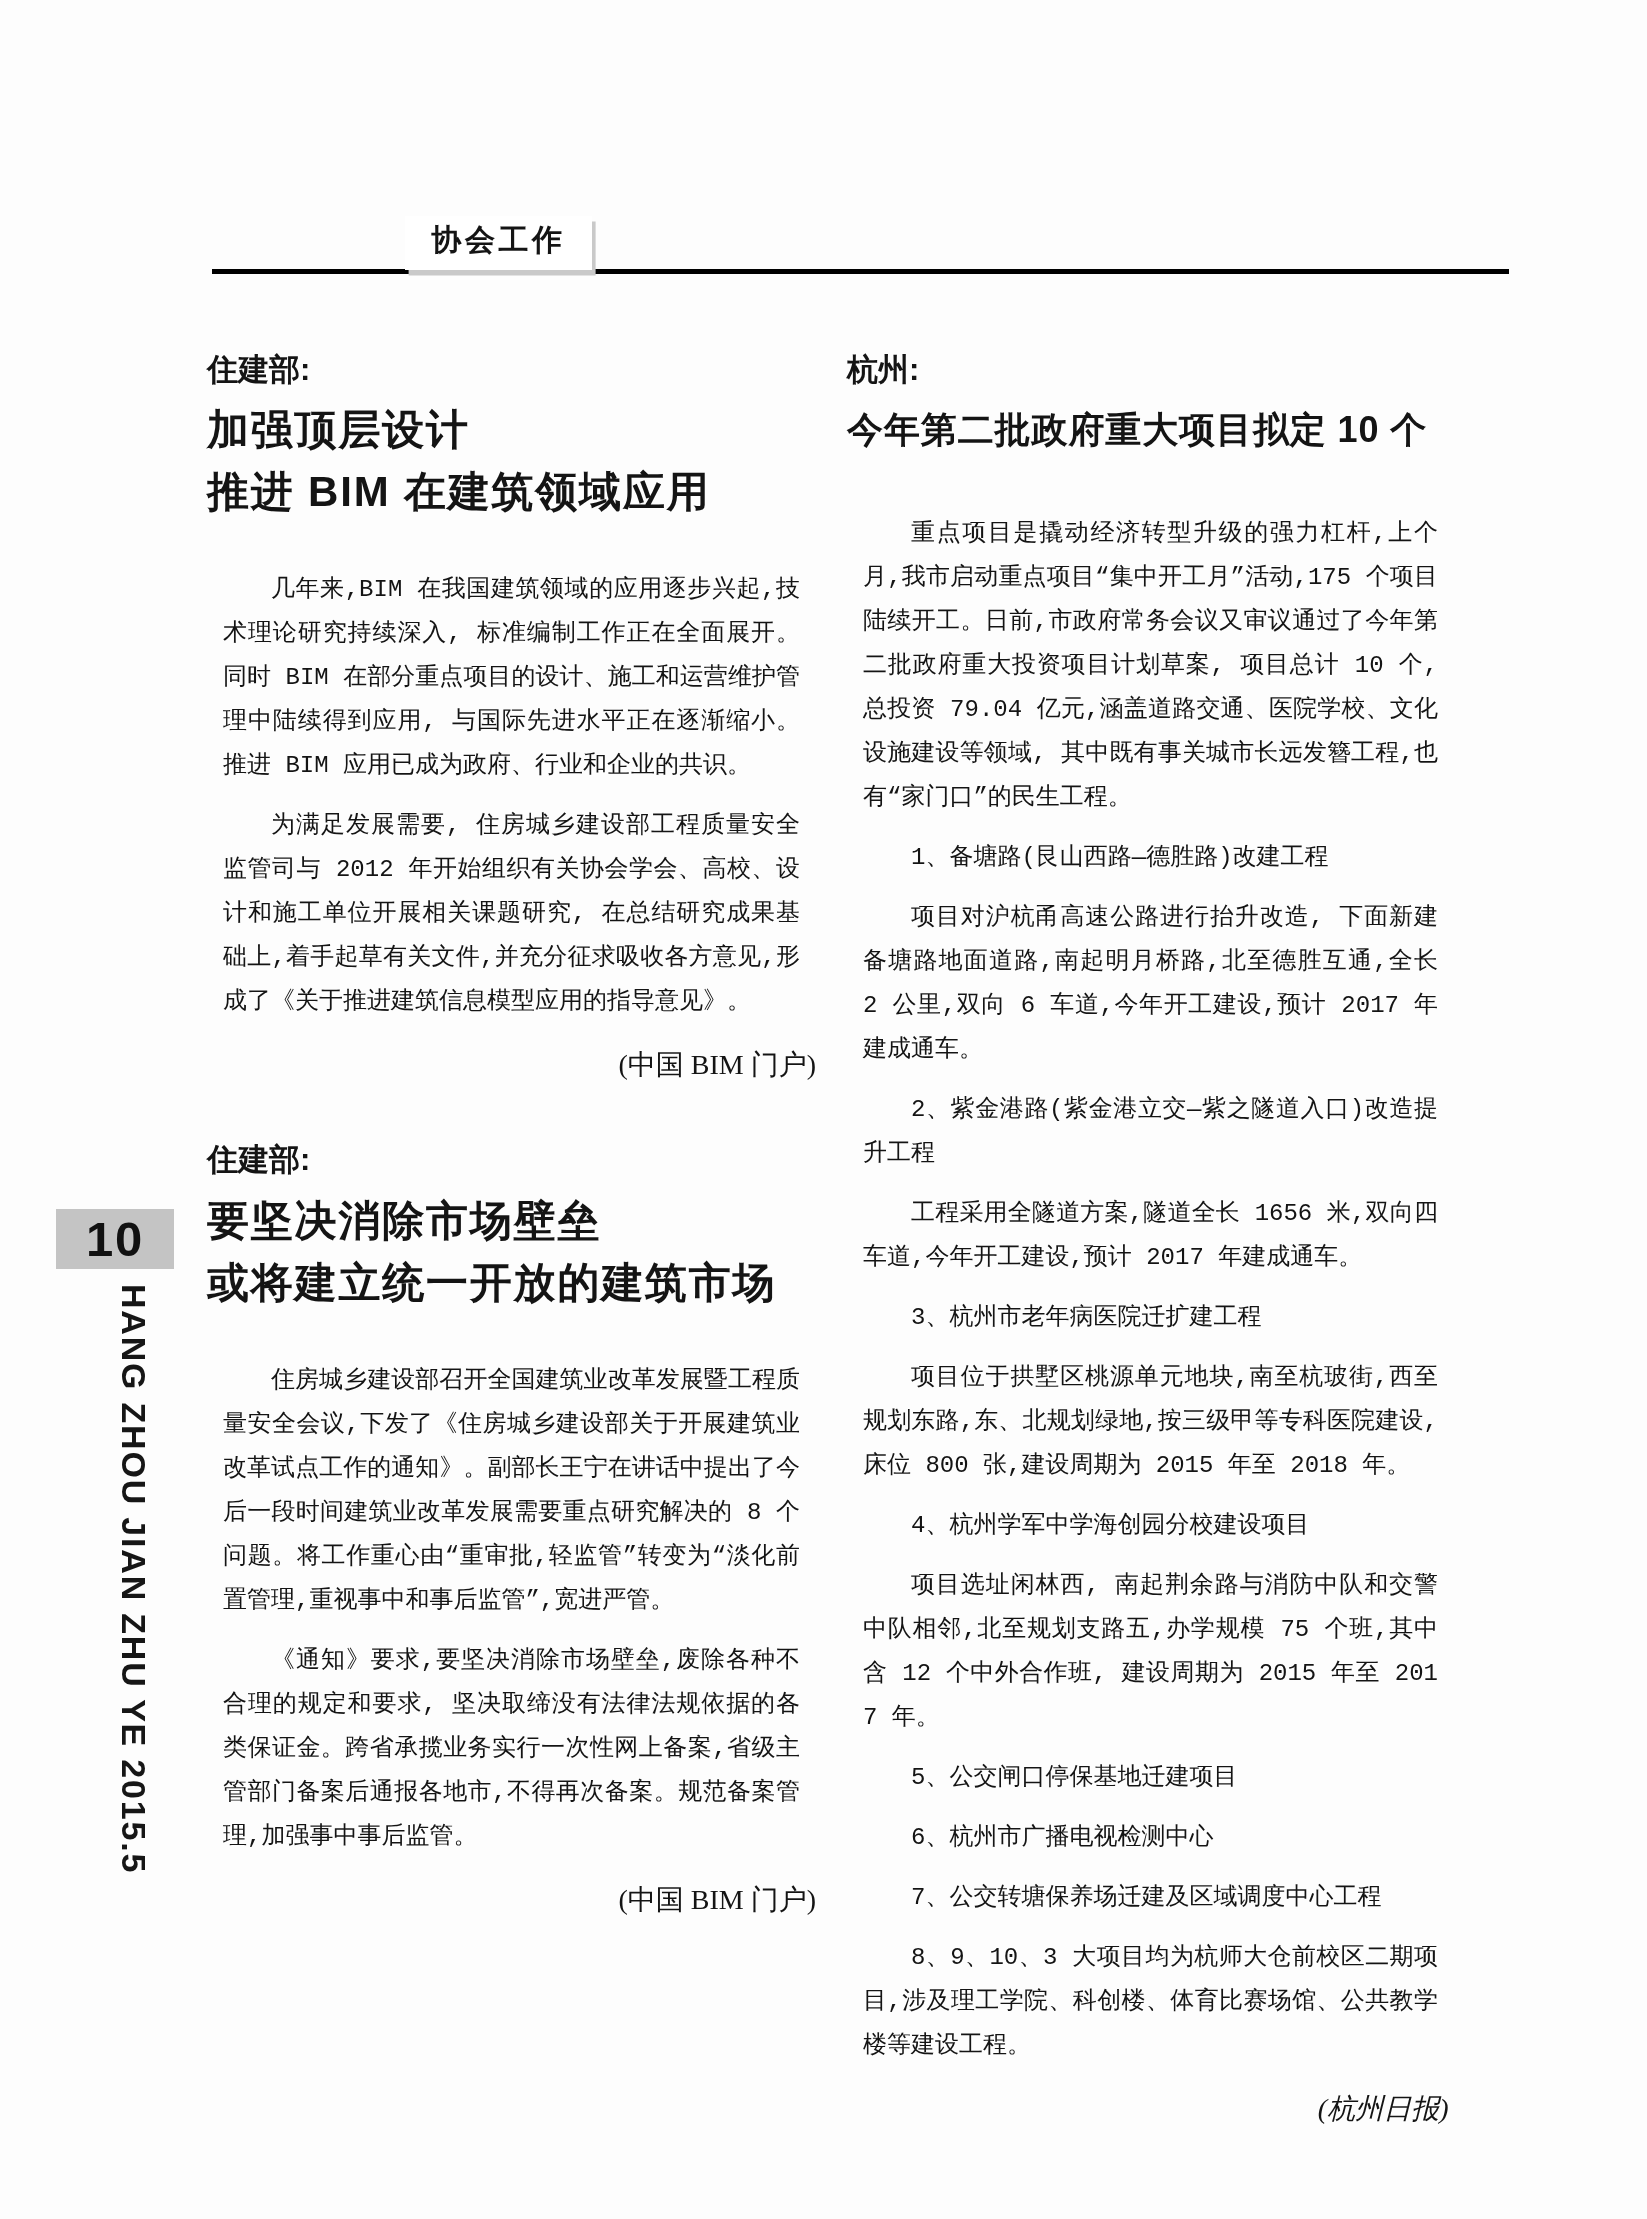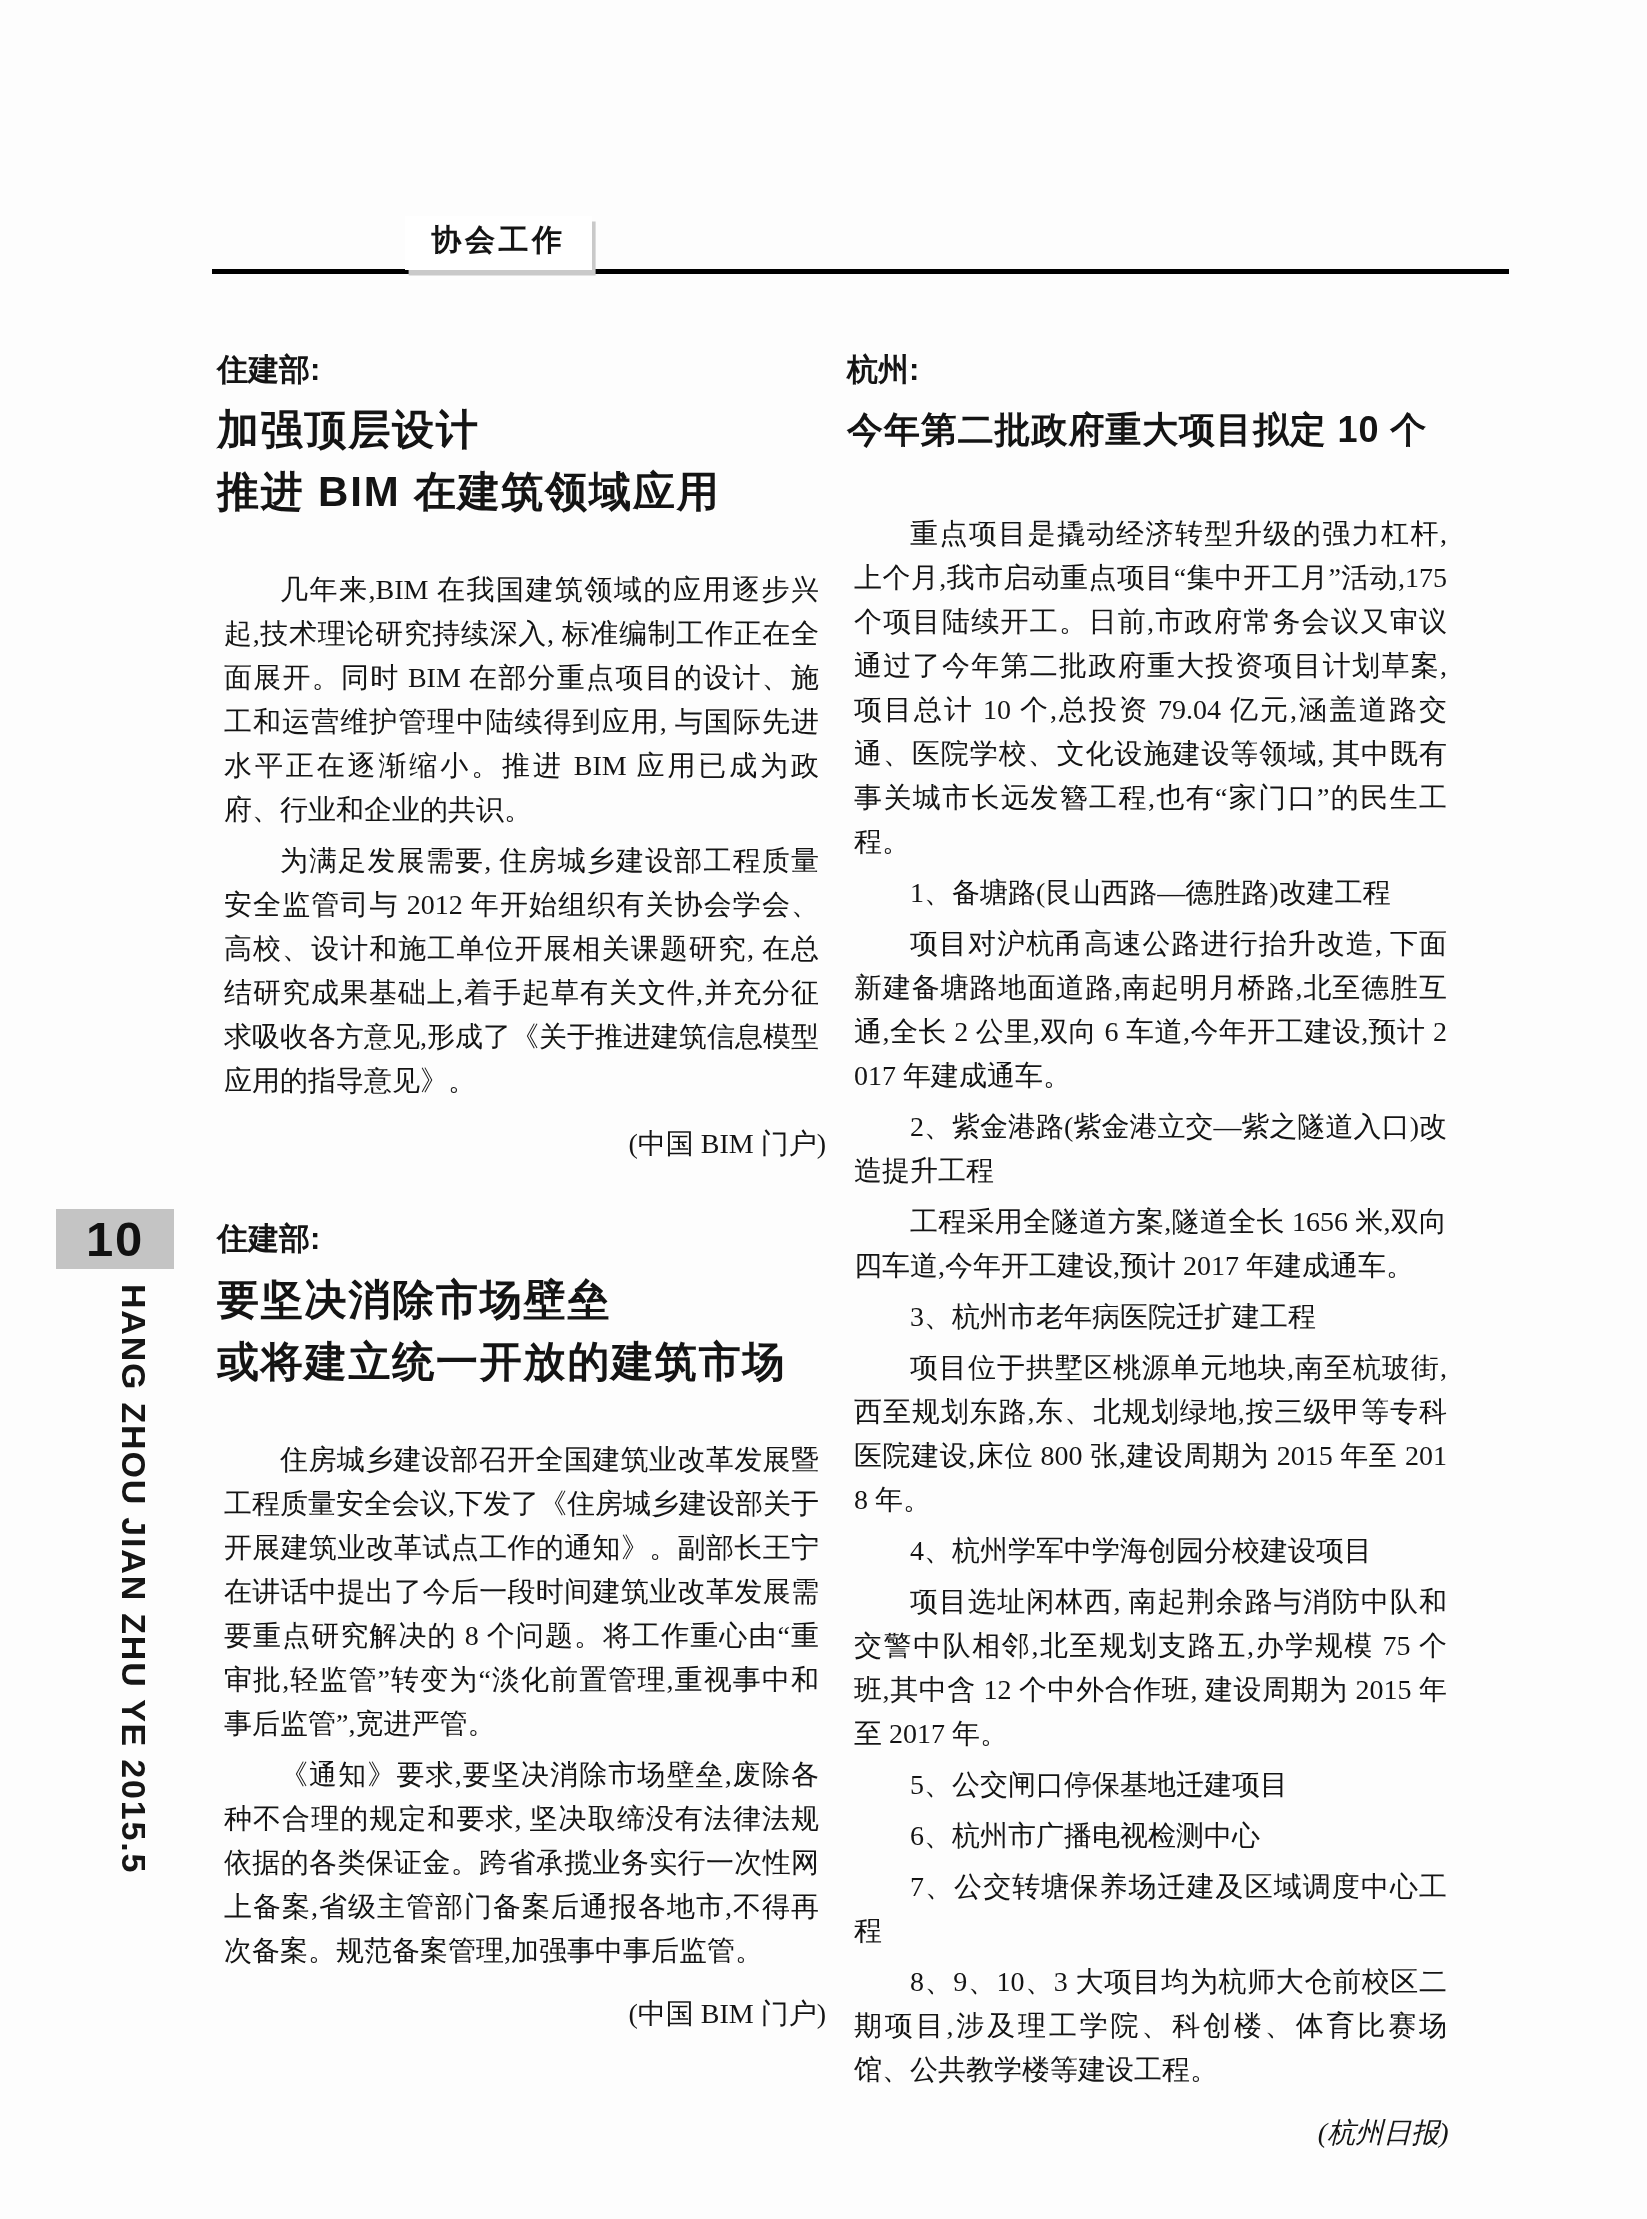--- a/index.html
+++ b/index.html
@@ -25,35 +25,36 @@
     font-family:"Liberation Sans", sans-serif;font-weight:bold;font-size:49px;
     line-height:60px;text-align:center;letter-spacing:1.8px;
   }
   .journal-spine{
     position:absolute;left:153px;top:1284px;
     transform-origin:0 0;transform:rotate(90deg);
     font-family:"Liberation Sans", sans-serif;font-weight:bold;font-size:34px;
     letter-spacing:1.8px;white-space:nowrap;color:#161616;
   }
   .col{position:absolute;top:347px;}
-  .col-left{left:217px;width:609px;}
+  .col-left{left:207px;width:609px;}
   .col-right{left:847px;width:607px;}
   .kicker{
     font-family:"Liberation Sans", sans-serif;font-weight:bold;
     font-size:31px;line-height:45px;
   }
   .title{
     font-family:"Liberation Sans", sans-serif;font-weight:bold;text-align:left;
   }
   .col-left .title{font-size:42px;line-height:62px;margin:7.3px 0 45px 0;letter-spacing:1.8px;}
   .col-right .title{font-size:36px;line-height:58px;margin:9px 0 53px 0;letter-spacing:0.9px;}
   p.body{
-    font-size:28px;line-height:44px;margin:7px;
+    font-size:24px;line-height:44px;margin:16px;
     text-align:justify;text-indent:2em;
     word-break:break-all;
+    font-family:Liberation Mono, monospace;
   }
   .source{
     font-size:28px;line-height:44px;text-align:right;margin-top:19px;
   }
   .col-right .source{font-style:italic;padding-right:5.5px;}
   .article-follow{margin-top:50px;}
 </style>
 </head>
 <body>
 

